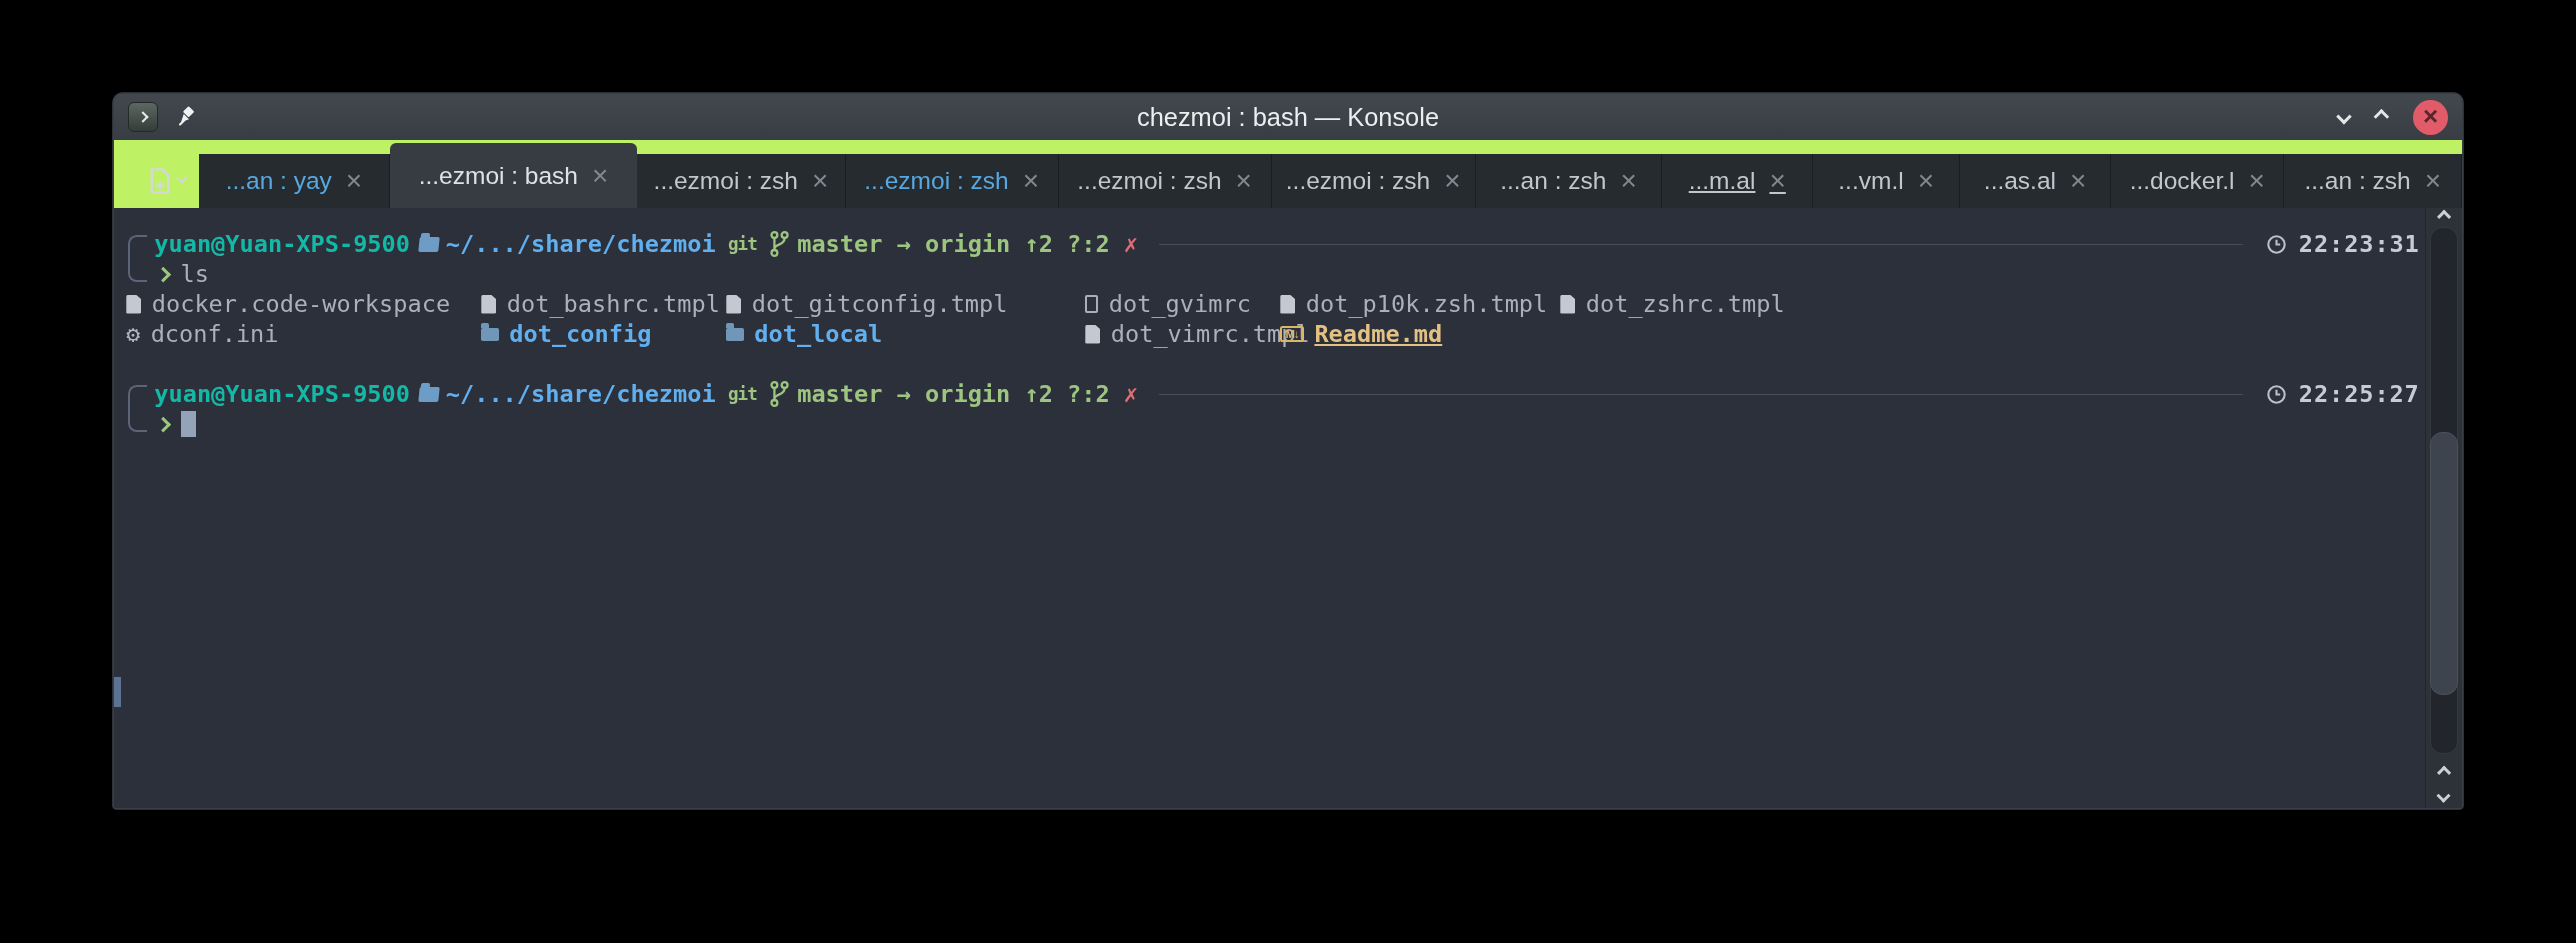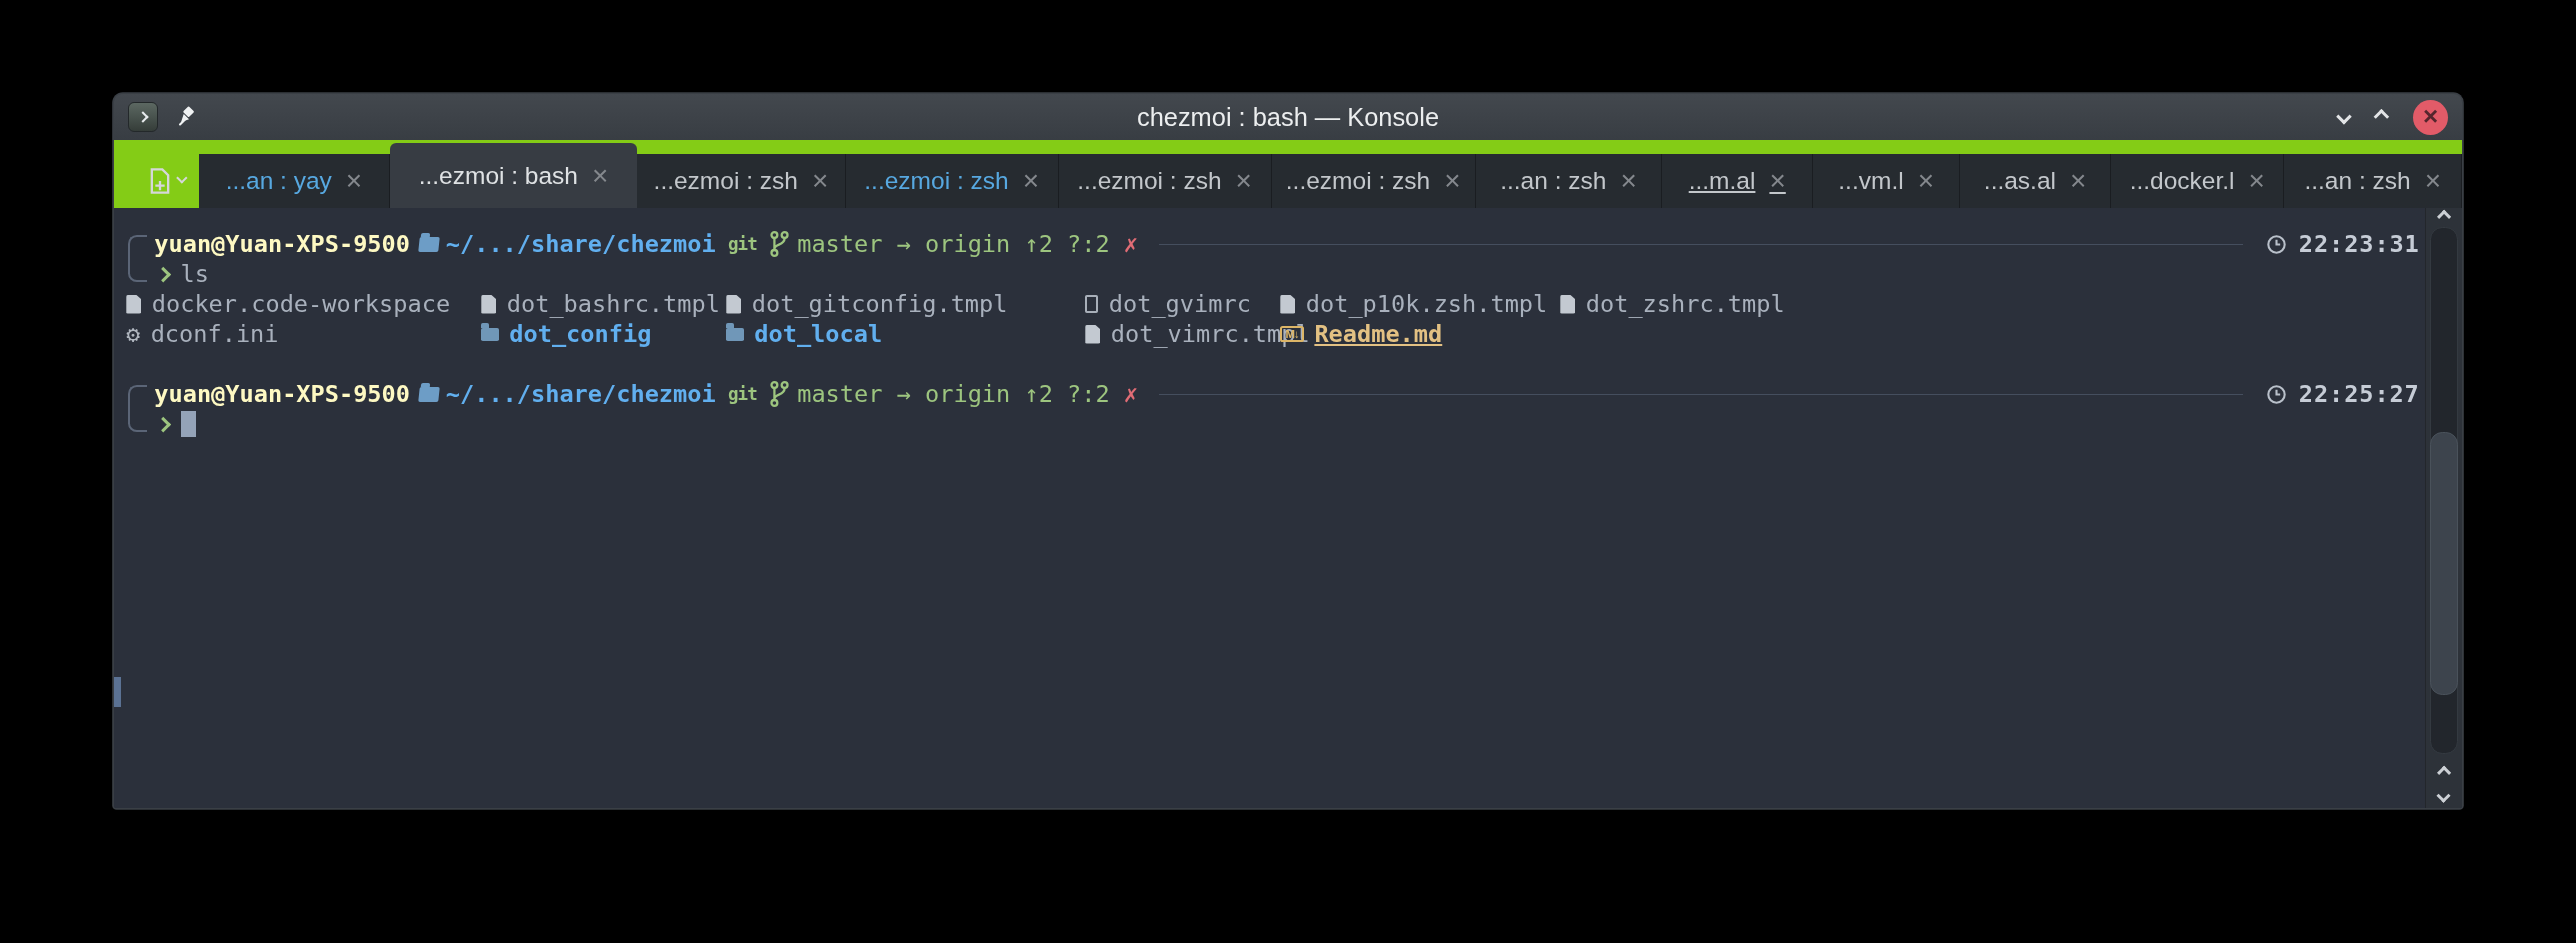--- a/index.html
+++ b/index.html
@@ -29,21 +29,21 @@
   .close-btn { width:35px; height:35px; border-radius:50%; background:#e25b68;
                display:flex; align-items:center; justify-content:center; }
   .close-btn span { color:#55262d; font-size:26px; font-weight:bold; line-height:1; margin-top:-1.8px; }
 
   
   .menubar { height:56px; flex:0 0 56px; background:#282c31; display:flex;
              align-items:center; padding:0 10.5px; }
   .menu-item { font-size:25.4px; color:#e0e2e4; padding:0 17.5px; }
 
   
-  .tabbar { height:68px; flex:0 0 68px; background:#84cc16; display:flex; align-items:flex-end;padding-left:20px; }
+  .tabbar { height:68px; flex:0 0 68px; background:#bef264; display:flex; align-items:flex-end;padding-left:20px; }
   .newtab-btn { flex:0 0 65px; height:54px; display:flex; align-items:center;
                 justify-content:center; gap:5.3px; }
   .chev-sm { width:7.9px; height:7.9px; border-top:2.6px solid #d5d7d9; border-right:2.6px solid #d5d7d9;
              display:inline-block; transform:rotate(135deg); margin-top:-5.3px; }
   .tab { height:54px; background:#262b30; border-right:0.9px solid #1a1d21;
          display:flex; align-items:center; justify-content:center; gap:14px;
          font-size:24.5px; color:#c3c7cb; overflow:hidden; white-space:nowrap; }
   .tab .tab-close { color:#84888d; font-size:28px; line-height:1; }
   .tab.activity { color:#57a8e0; }
   .tab.active { height:65px; background:#373c43; border-radius:6.1px 6.1px 0 0;
@@ -54,23 +54,23 @@
               font-family:"DejaVu Sans Mono", monospace; font-size:23.6px; color:#a9b1bd;
               position:relative; overflow:hidden; }
   .term-content { flex:1; padding:21px 5.3px 0 12.3px; position:relative; }
   .tline { height:30px; display:flex; align-items:center; white-space:pre; }
 
   .pblock { position:relative; padding-left:28px; }
   .bracket { position:absolute; left:1.8px; top:6.1px; width:19px; height:47px;
              border-left:2.6px solid #5b6577; border-top:2.6px solid #5b6577;
              border-bottom:2.6px solid #5b6577; border-radius:8.8px 0 0 8.8px; }
 
-  .p-user { color:#fef9c3; font-weight:bold; }
+  .p-user { color:#14b8a6; font-weight:bold; }
   .p-path { color:#61afef; font-weight:bold; }
-  .p-green { color:#9dc57f; font-weight:normal; }
+  .p-green { color:#9dc57f; font-weight:bold; }
   .p-gitword { color:#9dc57f; font-size:17.5px; font-weight:bold; letter-spacing:-0.9px; }
   .p-err { color:#e06c75; font-weight:bold; }
   .hairline { flex:1; height:0; border-top:1.8px solid #454e5e; margin:0 23px 0 21px; }
   .p-time { color:#c6ccd6; font-weight:bold; letter-spacing:0.9px; }
   .clock { margin-right:12.3px; display:flex; }
 
   .folder-open { width:20px; height:15px; background:#6d9dc6; border-radius:1.8px;
                  position:relative; transform:skewX(-6deg); margin:0 7px 0 8.8px; }
   .folder-open::before { content:''; position:absolute; top:-4.4px; left:0.9px; width:8.8px;
                  height:4.4px; background:#6d9dc6; border-radius:1.8px 1.8px 0 0; }

